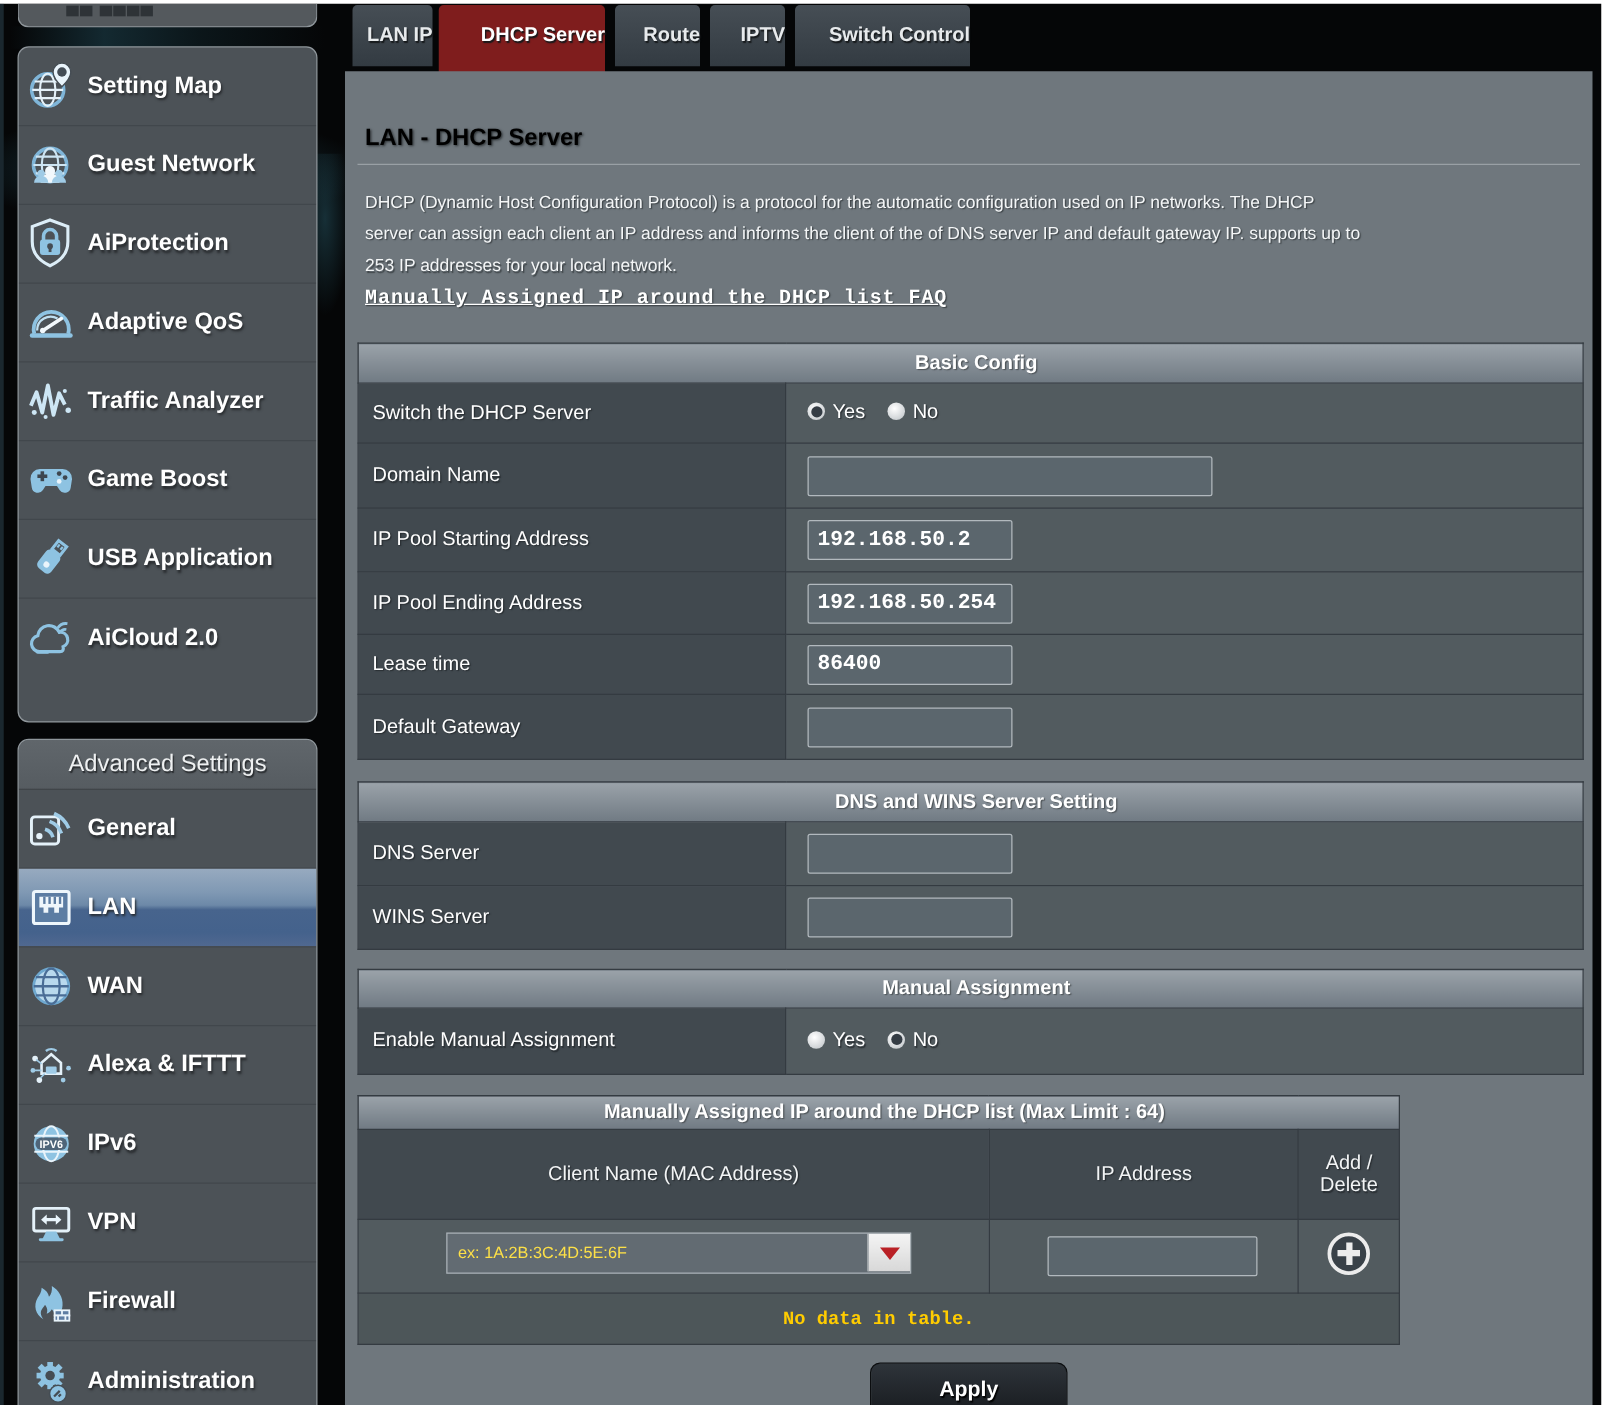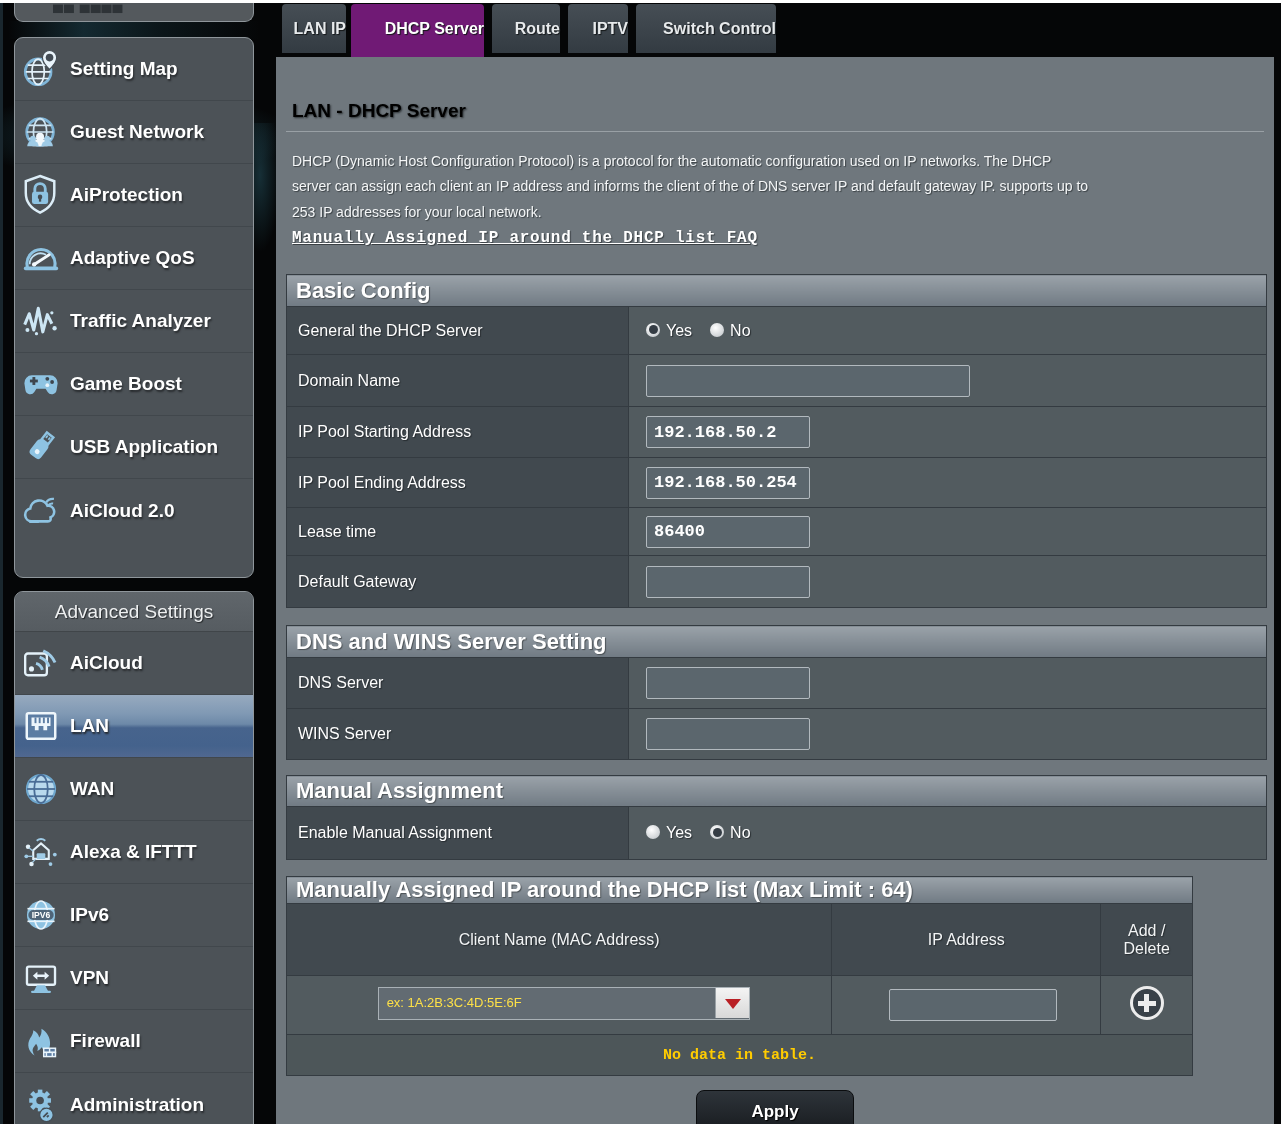--- a/index.html
+++ b/index.html
@@ -16,41 +16,41 @@
 .phead { height:34px; line-height:33px; text-align:center; color:#eef0f1; font-size:19px; background:linear-gradient(#60666b,#565c61); border-bottom:1px solid #404549; text-shadow:1px 1px 1px #26292c; }
 #panel3 .phead { height:40px; line-height:39px; }
 .sitem { height:63px; display:flex; align-items:center; padding-left:7px; border-bottom:1px solid #41474c; }
 .sitem:last-child { border-bottom:none; }
 .sitem .ic { width:38px; height:44px; margin-right:10px; flex:0 0 38px; display:flex; align-items:center; justify-content:center; }
 .sitem .lb { color:#ffffff; font-size:19px; font-weight:bold; text-shadow:1px 2px 2px #26292c; }
 .sitem.active { background:linear-gradient(#97aabf 0%, #8099b4 30%, #6d89a8 47%, #47648d 53%, #44628c 82%, #506890 100%); }
 
 
 .tab { position:absolute; top:1px; height:49px; background:linear-gradient(#464e55,#333b42); border-radius:4px 4px 0 0; color:#e7eaec; font-size:16px; font-weight:bold; text-align:right; line-height:49px; text-shadow:1px 1px 1px #15181a; }
-.tab.active { background:#701a75; height:56px; color:#fff; }
+.tab.active { background:#7f1d1d; height:56px; color:#fff; }
 
 
 #main { position:absolute; left:276px; top:54px; width:998px; height:1067px; background:#6f777d; }
 #title { position:absolute; left:16px; top:43px; color:#000000; font-size:19px; font-weight:bold; text-shadow:1px 1px 2px #2c3134; }
 #titlehr { position:absolute; left:10px; top:74px; width:978px; border-top:1px solid #99a0a5; }
 #desc { position:absolute; left:16px; top:92px; color:#f4f6f7; font-size:14px; line-height:25.4px; text-shadow:1px 1px 1px #3a4044; }
 #faq { position:absolute; left:16px; top:172px; color:#ffffff; font-family:"Liberation Mono", monospace; font-size:16px; font-weight:bold; text-decoration:underline; letter-spacing:0.75px; text-shadow:1px 1px 1px #3a4044; }
 
 table.form { position:absolute; left:10px; width:981px; border-collapse:collapse; }
 table.form td, table.form th { border:1px solid #343b41; }
-.thead { background:linear-gradient(#9aa2a9,#707a83); color:#ffffff; font-size:22px; font-weight:bold; text-align:left; padding-left:9px; text-shadow:1px 1px 1px #4c5256; }
+.thead { background:linear-gradient(#9aa2a9,#707a83); color:#ffffff; font-size:16px; font-weight:bold; text-align:center; padding-left:9px; text-shadow:1px 1px 1px #4c5256; }
 th.lbl { background:#41494f; color:#fefefe; font-size:16px; font-weight:normal; text-align:left; padding-left:11px; width:342px; text-shadow:1px 1px 1px #272c30; }
 td.val { background:#525b5f; padding-left:17px; }
 input.txt { background:#5b666d; border:1px solid #b2b9be; border-radius:2px; height:32px; color:#ffffff; font-family:"Liberation Mono", monospace; font-size:17px; font-weight:bold; padding:0 7px; }
 .radio { display:inline-block; vertical-align:middle; width:14px; height:14px; border-radius:50%; background:radial-gradient(circle at 40% 35%, #ffffff, #cfd3d6 70%, #9aa0a5); margin-right:6px; position:relative; margin-top:-2px; }
 .radio.on::after { content:""; position:absolute; left:2.5px; top:2.5px; width:9px; height:9px; border-radius:50%; background:#343c44; }
 .rlbl { color:#ffffff; font-size:16px; margin-right:18px; vertical-align:middle; text-shadow:1px 1px 1px #272c30; }
 
 
-table.list { position:absolute; left:10px; width:907px; border-collapse:collapse; }
+table.list { position:absolute; left:10px; width:834px; border-collapse:collapse; }
 table.list td { border:1px solid #343b41; }
 td.colhd { background:#41494f; color:#f2f4f5; font-size:16px; text-align:center; text-shadow:1px 1px 1px #272c30; }
 td.cell { background:#525b5f; text-align:center; }
 #nodata { background:#4d5659; color:#ffcc00; font-family:"Liberation Mono", monospace; font-size:15px; font-weight:bold; text-align:center; }
 .selbox { display:inline-block; width:372px; height:33px; background:#626b72; border:1px solid #a9b1b6; position:relative; text-align:left; margin-left:9px; }
 .selbox .hint { position:absolute; left:8px; top:7px; color:#fde047; font-size:13px; }
 .selbox .arr { position:absolute; right:0; top:0; width:34px; height:30px; background:linear-gradient(#f4f4f4,#d8d8d8); border-left:1px solid #9aa1a6; }
 .selbox .arr::after { content:""; position:absolute; left:9px; top:11px; border-left:8px solid transparent; border-right:8px solid transparent; border-top:10px solid #b92025; }
 .plusbtn { display:inline-block; width:34px; height:34px; border-radius:50%; background:#394148; border:3px solid #ececec; position:relative; }
 .plusbtn::before { content:""; position:absolute; left:5px; top:11.5px; width:18px; height:5px; background:#ececec; }
@@ -185,21 +185,21 @@
     <div class="sitem">
         <div class="ic" id="ic-wifi">
           <svg width="42" height="42" viewBox="0 0 42 42">
             <rect x="3.5" y="10.5" width="24" height="24" rx="3" fill="none" stroke="#e4f1f9" stroke-width="2.6"></rect>
             <circle cx="10.5" cy="27.5" r="2.8" fill="#e4f1f9"></circle>
             <path d="M15.5 21.5 a10 10 0 0 1 7 7" fill="none" stroke="#9fcbe6" stroke-width="3.2"></path>
             <path d="M19.5 14.5 a17.5 17.5 0 0 1 10.5 10.5" fill="none" stroke="#9fcbe6" stroke-width="3.2"></path>
             <path d="M23.5 7.5 a25 25 0 0 1 13 13" fill="none" stroke="#9fcbe6" stroke-width="3.2"></path>
           </svg>
         </div>
-        <div class="lb">AiCloud</div>
+        <div class="lb">General</div>
       </div>
     <div class="sitem active">
         <div class="ic" id="ic-lan">
           <svg width="40" height="40" viewBox="0 0 40 40">
             <rect x="5" y="6.5" width="30" height="27" rx="2" fill="#5c7da3" stroke="#eef6fb" stroke-width="2.6"></rect>
             <path d="M10 11 h20 v9 h-3.5 v4.5 h-4 V20 h-5 v4.5 h-4 V20 H10 z" fill="#eef6fb"></path>
             <rect x="13.2" y="11" width="2" height="6" fill="#5c7da3"></rect>
             <rect x="17.6" y="11" width="2" height="6" fill="#5c7da3"></rect>
             <rect x="22" y="11" width="2" height="6" fill="#5c7da3"></rect>
             <rect x="26.4" y="11" width="2" height="6" fill="#5c7da3"></rect>
@@ -311,21 +311,21 @@
     <div id="titlehr"></div>
     <div id="desc">DHCP (Dynamic Host Configuration Protocol) is a protocol for the automatic configuration used on IP networks. The DHCP<br>server can assign each client an IP address and informs the client of the of DNS server IP and default gateway IP. supports up to<br>253 IP addresses for your local network.</div>
     <div id="faq">Manually Assigned IP around the DHCP list FAQ</div>
 
     <table class="form" style="top:217px;">
       <tbody>
           <tr>
             <td class="thead" colspan="2" style="height:32px;">Basic Config</td>
           </tr>
       <tr style="height:48px;">
-            <th class="lbl">General the DHCP Server</th>
+            <th class="lbl">Switch the DHCP Server</th>
             <td class="val"><span class="radio on"></span><span class="rlbl">Yes</span><span class="radio"></span><span class="rlbl">No</span></td>
           </tr>
       <tr style="height:52px;">
             <th class="lbl">Domain Name</th>
             <td class="val"><input class="txt" style="width: 324px;"></td>
           </tr>
       <tr style="height:51px;">
             <th class="lbl">IP Pool Starting Address</th>
             <td class="val"><input class="txt" style="width: 164px;" value="192.168.50.2"></td>
           </tr>

